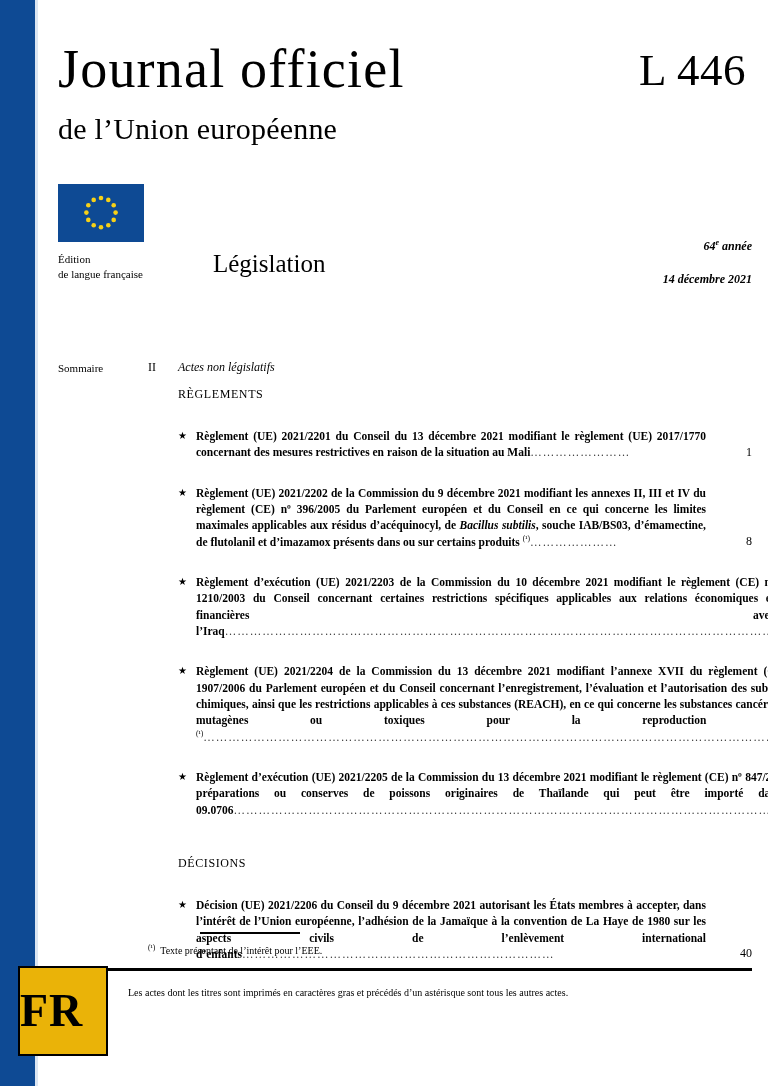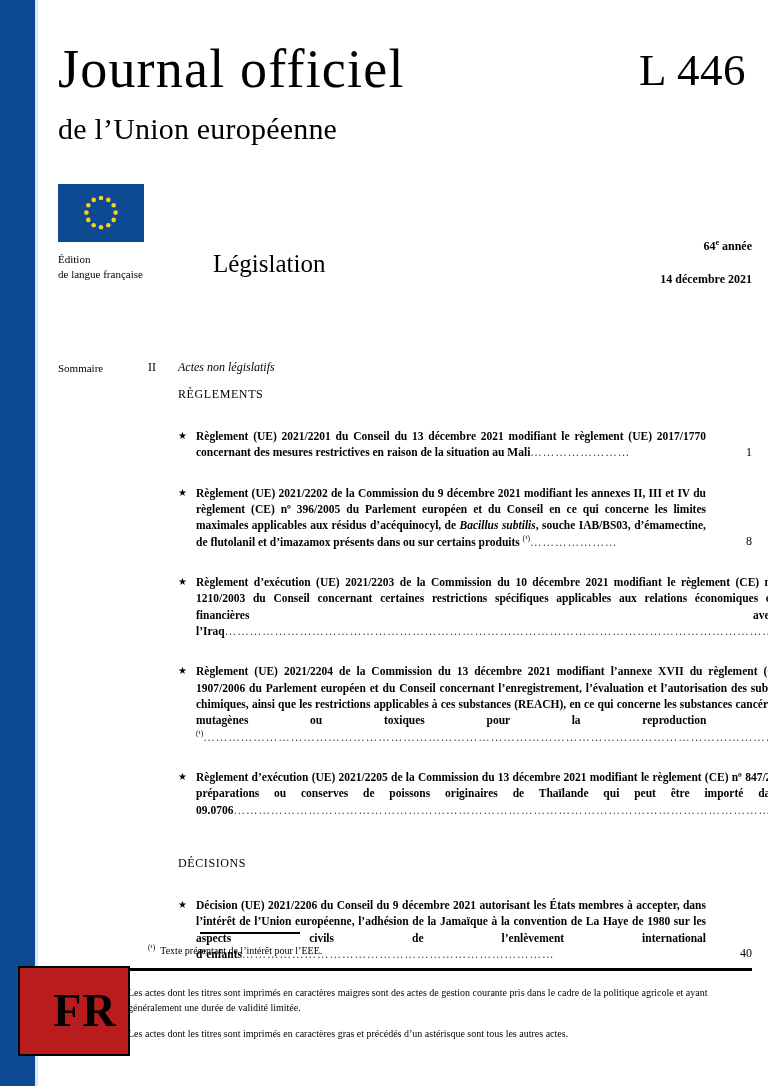--- a/index.html
+++ b/index.html
@@ -114,20 +114,21 @@
   }
 
   #issue-meta {
     position: absolute;
     right: 0;
     top: 54px;
     text-align: right;
     font-family: "Liberation Serif", "DejaVu Serif", serif;
     font-size: 12px;
     font-weight: bold;
+    font-style: italic;
   }
   #issue-meta .year { margin-bottom: 18px; white-space: nowrap; }
   #issue-meta .date { white-space: nowrap; }
   #issue-meta sup { font-size: 8px; vertical-align: super; }
 
   
   #sommaire-label {
     position: absolute;
     left: 20px;
     top: 322px;
@@ -227,26 +228,24 @@
     height: 2.5px;
     background: #000;
   }
 
   #fr-box {
     position: absolute;
     left: -20px;
     top: 966px;
     width: 86px;
     height: 86px;
-    background: #b91c1c;
+    background: #eab308;
     border: 2px solid #000;
     display: flex;
     align-items: center;
-    justify-content: center;
-    padding-left: 22px;
   }
   #fr-text {
     font-size: 46px;
     font-weight: bold;
     letter-spacing: 1px;
     line-height: 1;
   }
 
   #bottom-notes {
     position: absolute;
@@ -366,17 +365,16 @@
     <div id="footnote-text"><sup>(¹)</sup>&nbsp;&nbsp;<span>Texte présentant de l’intérêt pour l’EEE.</span></div>
   </div>
 
   <div id="bottom-rule"></div>
 
   <div id="fr-box">
     <div id="fr-text">FR</div>
   </div>
 
   <div id="bottom-notes">
-    <p>Les actes dont les titres sont imprimés en caractères maigres sont des actes de gestion courante pris dans le cadre de la politique agricole et ayant généralement une durée de validité limitée.</p>
     <p>Les actes dont les titres sont imprimés en caractères gras et précédés d’un astérisque sont tous les autres actes.</p>
   </div>
 
 </div>
 
 </body></html>

